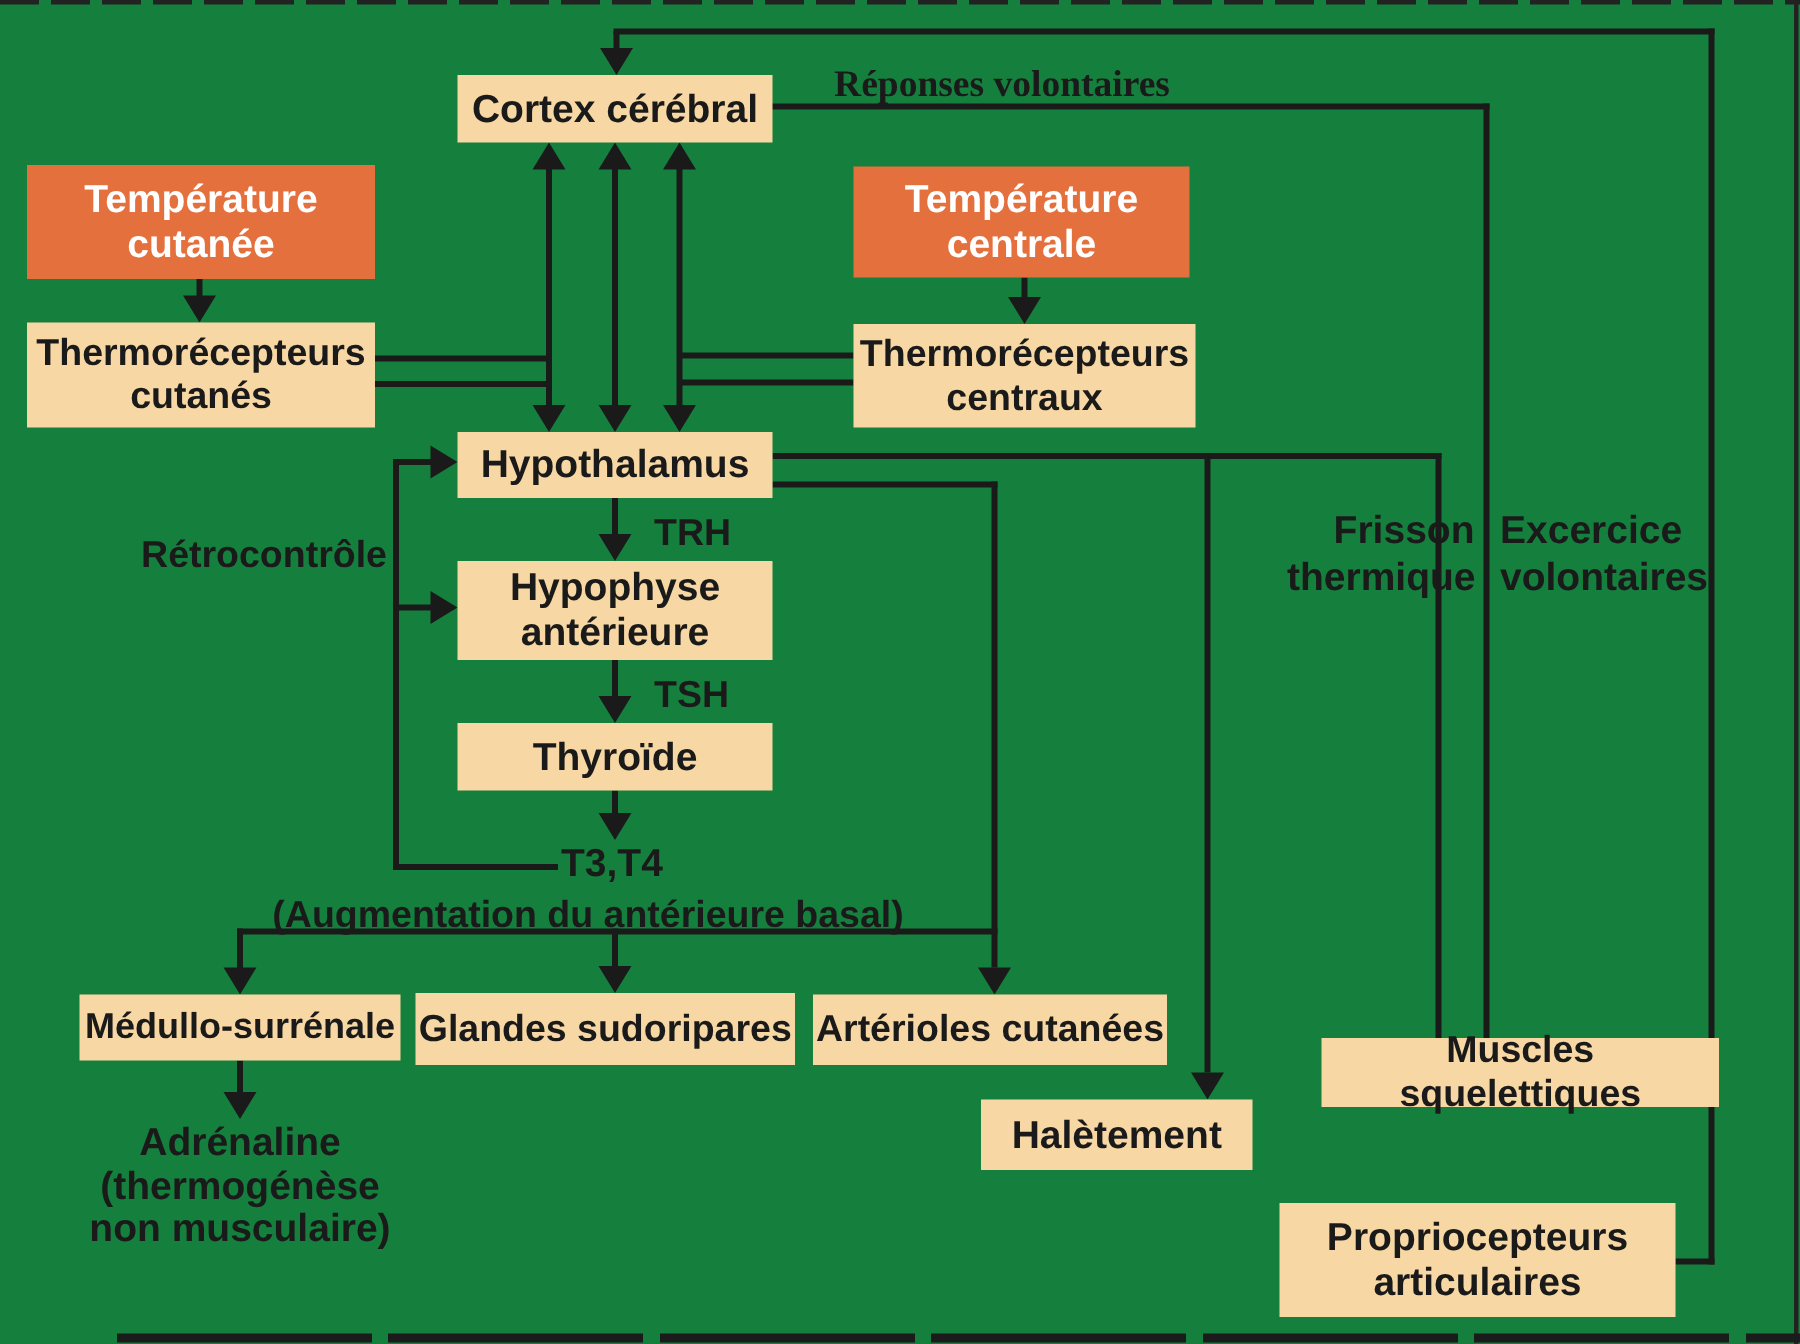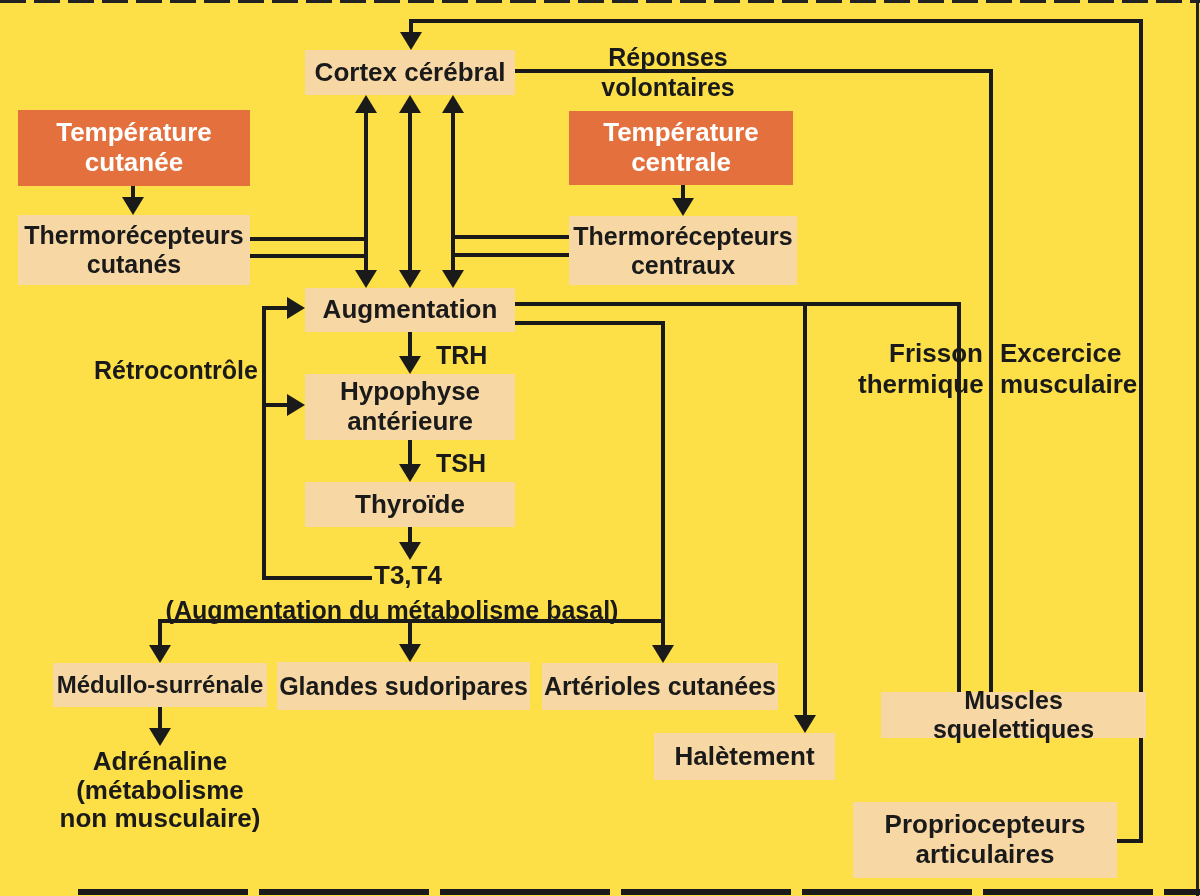--- a/index.html
+++ b/index.html
@@ -1,17 +1,17 @@
 <!DOCTYPE html>
 <html><head>
 <meta charset="utf-8">
 <title>Thermorégulation</title>
 <style>
   html,body{margin:0;padding:0;background:#ffffff;}
-  .stage{position:relative;width:1200px;height:896px;background:#fde047;overflow:hidden;
+  .stage{position:relative;width:1200px;height:896px;background:#15803d;overflow:hidden;
          font-family:"Liberation Sans",sans-serif;}
   .box{position:absolute;background:#f7d7a3;color:#1a1a1a;font-weight:bold;
        display:flex;align-items:center;justify-content:center;text-align:center;
        white-space:pre-line;font-size:26px;line-height:1.15;}
   .box.orange{background:#e4703d;color:#ffffff;}
   .box.sm{font-size:25px;}
   .lbl{position:absolute;color:#1a1a1a;font-weight:bold;white-space:pre-line;
        font-size:25px;line-height:1.2;}
   .lbl.center{text-align:center;}
   .lbl.right{text-align:right;}
@@ -102,39 +102,39 @@
 
   <div class="box" style="left:305px;top:50px;width:210px;height:45px;">Cortex cérébral</div>
   <div class="box orange" style="left:18px;top:110px;width:232px;height:76px;">Température
 cutanée</div>
   <div class="box orange" style="left:569px;top:111px;width:224px;height:74px;">Température
 centrale</div>
   <div class="box sm" style="left:18px;top:215px;width:232px;height:70px;">Thermorécepteurs
 cutanés</div>
   <div class="box sm" style="left:569px;top:216px;width:228px;height:69px;">Thermorécepteurs
 centraux</div>
-  <div class="box" style="left:305px;top:288px;width:210px;height:44px;">Augmentation</div>
+  <div class="box" style="left:305px;top:288px;width:210px;height:44px;">Hypothalamus</div>
   <div class="box" style="left:305px;top:374px;width:210px;height:66px;">Hypophyse
 antérieure</div>
   <div class="box" style="left:305px;top:482px;width:210px;height:45px;">Thyroïde</div>
   <div class="box" style="left:53px;top:663px;width:214px;height:44px;font-size:24px;">Médullo-surrénale</div>
   <div class="box sm" style="left:277px;top:662px;width:253px;height:48px;">Glandes sudoripares</div>
   <div class="box sm" style="left:542px;top:663px;width:236px;height:47px;">Artérioles cutanées</div>
   <div class="box" style="left:654px;top:733px;width:181px;height:47px;text-align:center;">Halètement</div>
   <div class="box sm" style="left:853px;top:692px;width:265px;height:46px;margin-left:28px;">Muscles squelettiques</div>
   <div class="box" style="left:853px;top:802px;width:264px;height:76px;">Propriocepteurs
 articulaires</div>
 
-  <div class="lbl center" style="left:540px;top:42px;width:256px;">Réponses volontaires</div>
+  <div class="lbl center" style="left:540px;top:42px;width:256px;font-family:Liberation Serif, serif;">Réponses volontaires</div>
   <div class="lbl center" style="left:88px;top:355px;width:176px;">Rétrocontrôle</div>
   <div class="lbl" style="left:436px;top:340px;">TRH</div>
   <div class="lbl" style="left:436px;top:448px;">TSH</div>
   <div class="lbl" style="left:374px;top:560px;font-size:26px;">T3,T4</div>
-  <div class="lbl center" style="left:148px;top:595px;width:488px;">(Augmentation du métabolisme basal)</div>
+  <div class="lbl center" style="left:148px;top:595px;width:488px;">(Augmentation du antérieure basal)</div>
   <div class="lbl right" style="left:830px;top:338px;width:125px;font-size:26px;margin-left:28px;">Frisson
 thermique</div>
   <div class="lbl" style="left:1000px;top:338px;width:135px;font-size:26px;">Excercice
-musculaire</div>
+volontaires</div>
   <div class="lbl center" style="left:32px;top:747px;width:256px;font-size:26px;line-height:1.1;">Adrénaline
-(métabolisme
+(thermogénèse
 non musculaire)</div>
 
 </div>
 
 </body></html>

